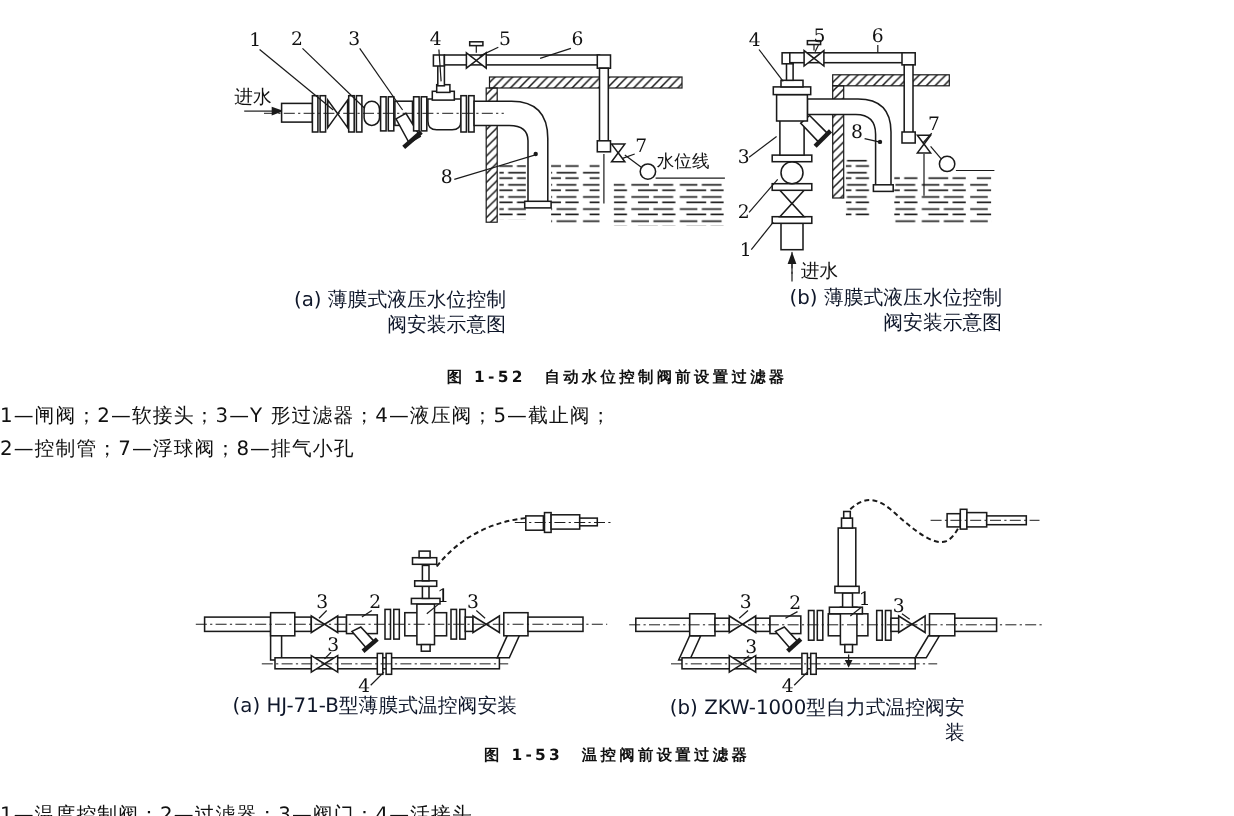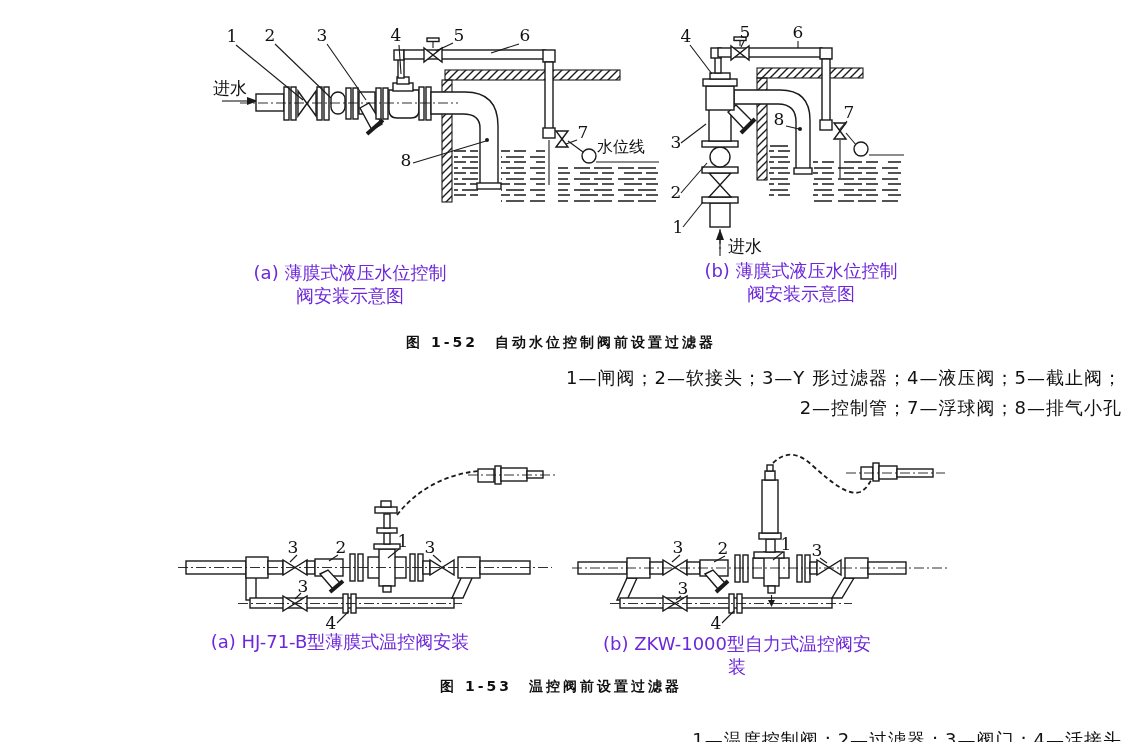--- a/index.html
+++ b/index.html
@@ -8,24 +8,24 @@
   .page{position:absolute;left:0;top:0;width:1122px;height:742px;background:#fff;}
   svg.d{position:absolute;overflow:visible;}
   .pipe{fill:#fff;stroke:#1a1a1a;stroke-width:1.4;}
   .ln{stroke:#1a1a1a;stroke-width:1.1;fill:none;}
   .thk{stroke:#1a1a1a;stroke-width:4;fill:none;}
   .cl{stroke:#1a1a1a;stroke-width:0.9;stroke-dasharray:10 3 2 3;fill:none;}
   .chain{stroke:#1a1a1a;stroke-width:1.8;stroke-dasharray:4.5 3;fill:none;}
   .solid{fill:#1a1a1a;stroke:none;}
   .num{font-family:"DejaVu Serif",serif;font-size:17px;fill:#111;}
   .cjk{font-family:"DejaVu Sans",sans-serif;font-size:17px;fill:#111;}
-  .cap{position:absolute;text-align:center;font-size:18px;line-height:23px;color:#6d28d9;}
+  .cap{position:absolute;text-align:right;font-size:18px;line-height:23px;color:#0f172a;}
   .titleline{position:absolute;left:0;width:1122px;text-align:center;
              font-size:14px;font-weight:bold;letter-spacing:3px;color:#111;}
-  .legendline{position:absolute;left:0;width:1122px;text-align:right;
+  .legendline{position:absolute;left:0;width:1122px;text-align:left;
               font-size:18px;letter-spacing:1px;color:#111;}
 </style>
 </head>
 <body>
 
 <div class="page">
 
   <svg class="d" style="left:180px;top:8px" width="480" height="302" viewBox="180 8 480 302">
     <defs>
       <pattern id="hatchA" width="8" height="8" patternUnits="userSpaceOnUse">

